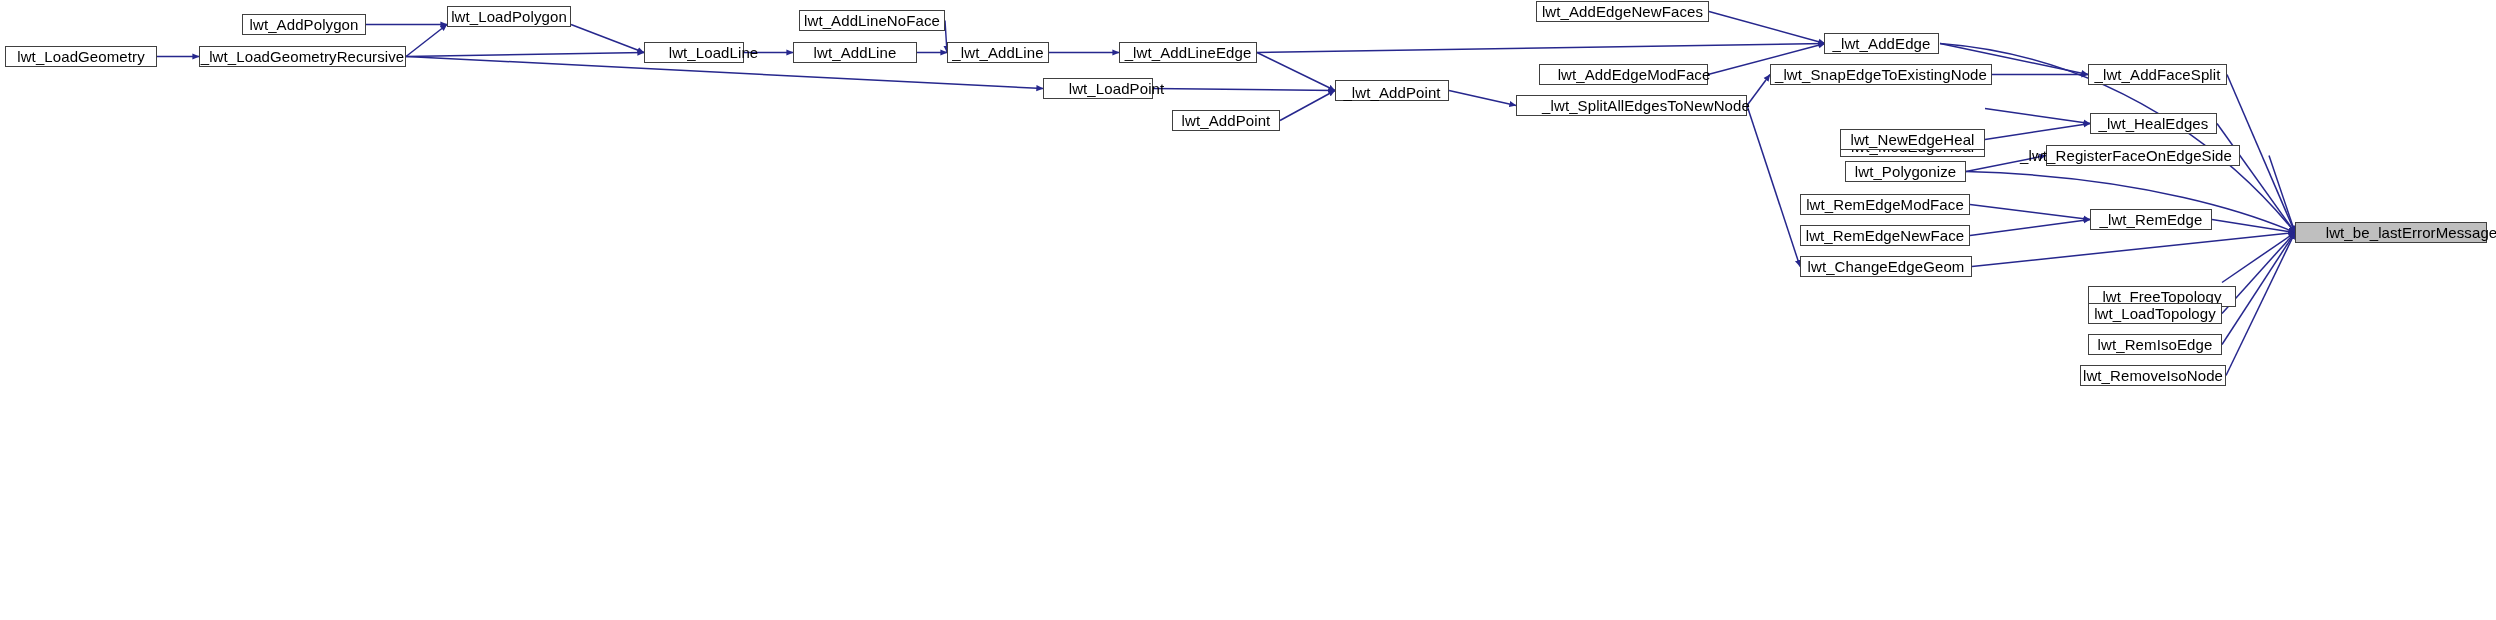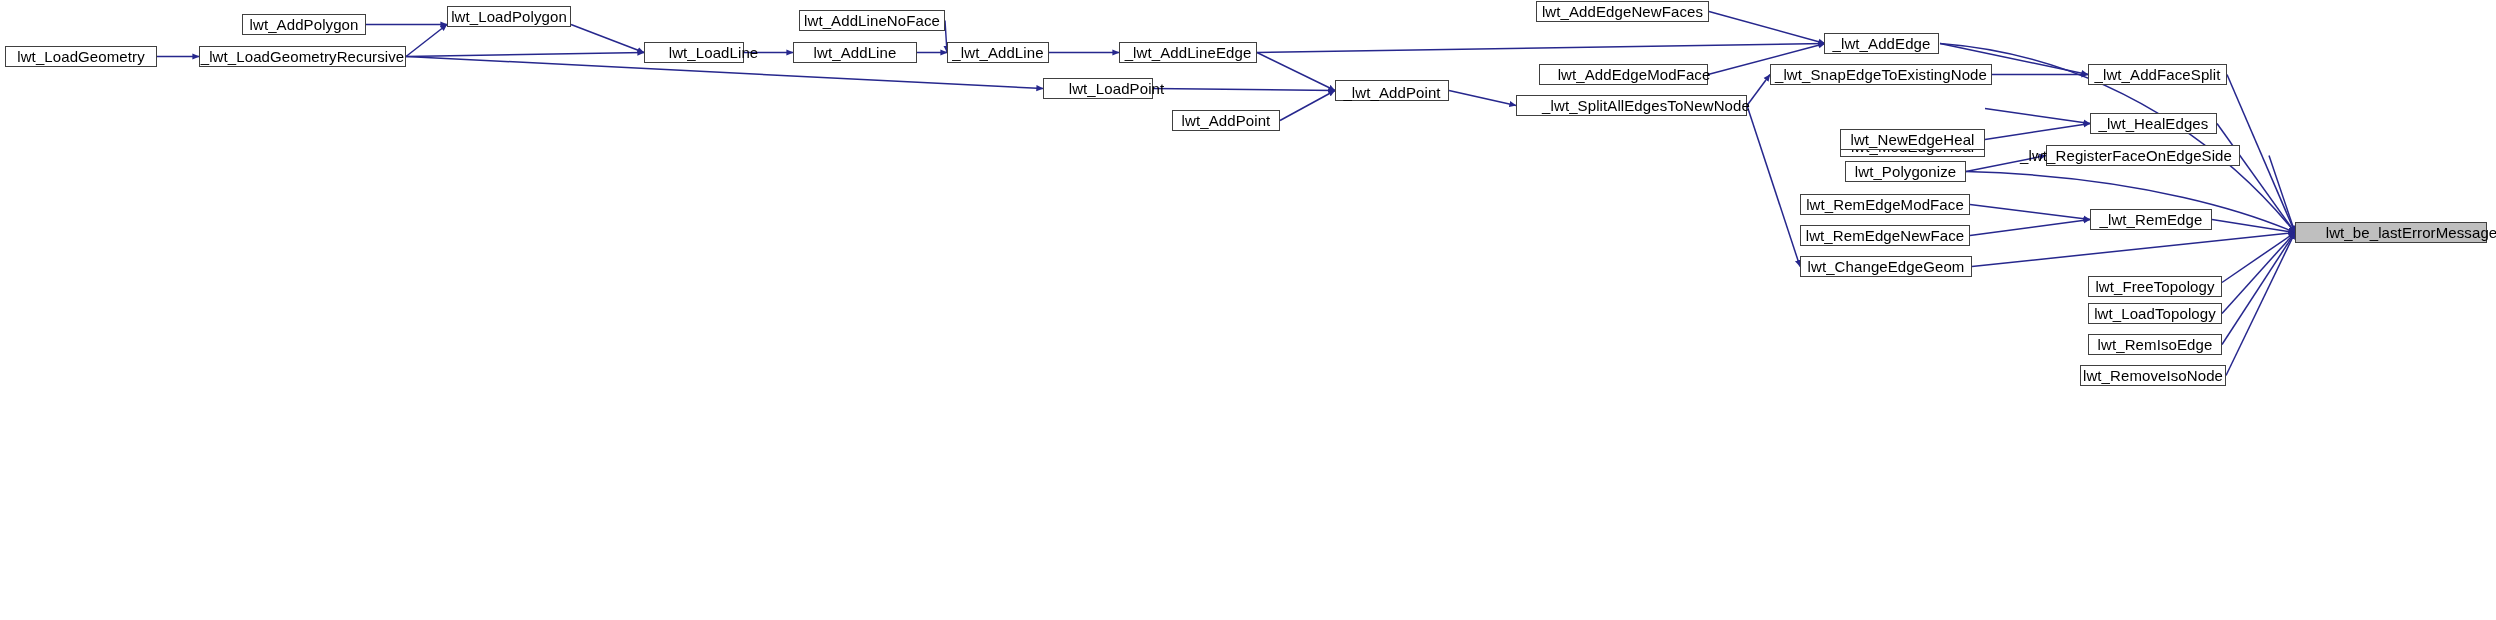--- a/index.html
+++ b/index.html
@@ -163,21 +163,21 @@
     </div>
     <div class="node" style="left: 1800px; top: 225px; width: 170px;">
       <span>lwt_RemEdgeNewFace</span>
     </div>
     <div class="node" style="left: 2090px; top: 209px; width: 122px;">
       <span>_lwt_RemEdge</span>
     </div>
     <div class="node" style="left: 1800px; top: 256px; width: 172px;">
       <span>lwt_ChangeEdgeGeom</span>
     </div>
-    <div class="node" style="left: 2088px; top: 276px; width: 134px;">
+    <div class="node" style="left: 2088px; top: 286px; width: 148px;">
       <span>lwt_FreeTopology</span>
     </div>
     <div class="node" style="left: 2088px; top: 303px; width: 134px;">
       <span>lwt_LoadTopology</span>
     </div>
     <div class="node" style="left: 2088px; top: 334px; width: 134px;">
       <span>lwt_RemIsoEdge</span>
     </div>
     <div class="node" style="left: 2080px; top: 365px; width: 146px;">
       <span>lwt_RemoveIsoNode</span>

